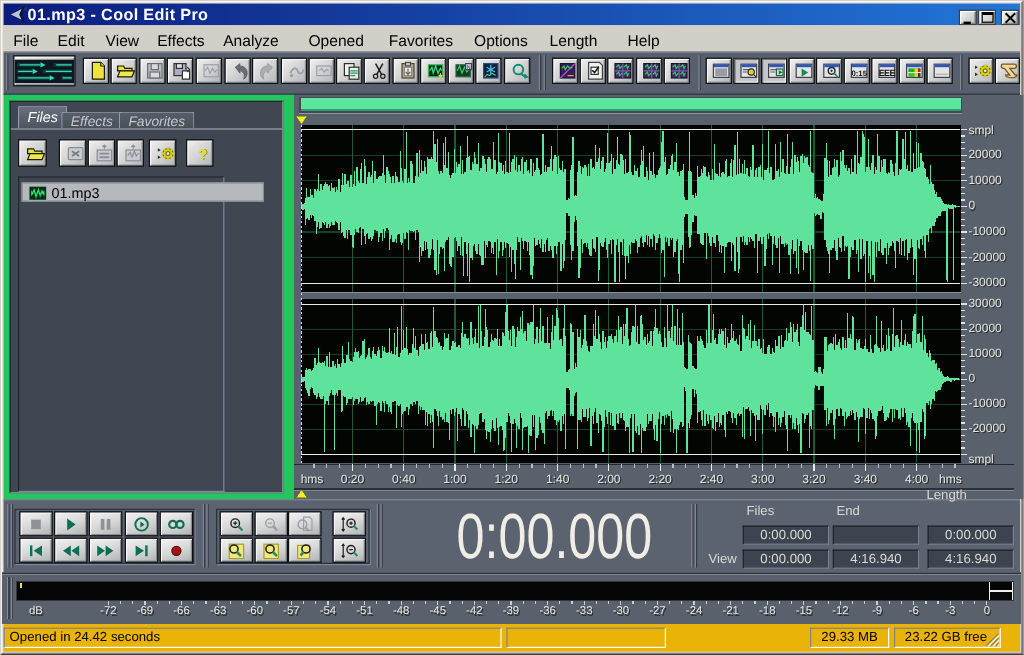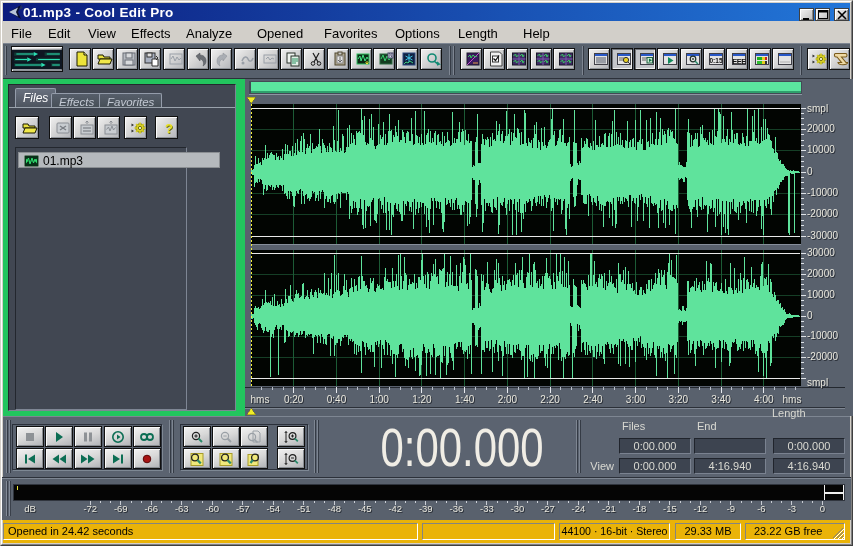--- a/index.html
+++ b/index.html
@@ -846,21 +846,20 @@
         <text x="791.9" y="512" class="ml" text-anchor="middle">-3</text>
         <text x="823.4" y="513" class="ml s" text-anchor="middle">0</text>
         <text x="822.4" y="512" class="ml" text-anchor="middle">0</text>
 </g>
 </svg></div>
 <div class="abs" id="statusbar">
   <div class="stbox" style="left:0px;width:415px;">
       <span style="position:absolute;left:4px;">Opened in 24.42 seconds</span>
     </div>
   <div class="stbox" style="left:419px;width:133px;"></div>
-  <div class="stbox" style="left:556px;width:111px;text-align:center;"><span style="font-size:10.6px;">44100 · 16-bit · Stereo</span></div>
   <div class="stbox" style="left:672px;width:66px;text-align:center;">29.33 MB</div>
-  <div class="stbox" style="left:742px;width:100px;padding-left:20px;">
+  <div class="stbox" style="left:742px;width:89px;padding-left:20px;">
       <span style="position:absolute;left:8px;">23.22 GB free</span>
     <svg style="position:absolute;right:0;bottom:0" width="13" height="13">
         <path d="M12 2 2 12M12 6 6 12M12 10 10 12" stroke="#808080"></path>
         <path d="M13 3 3 13M13 7 7 13M13 11 11 13" stroke="#fff"></path>
       </svg>
   </div>
 </div>
 </body></html>

